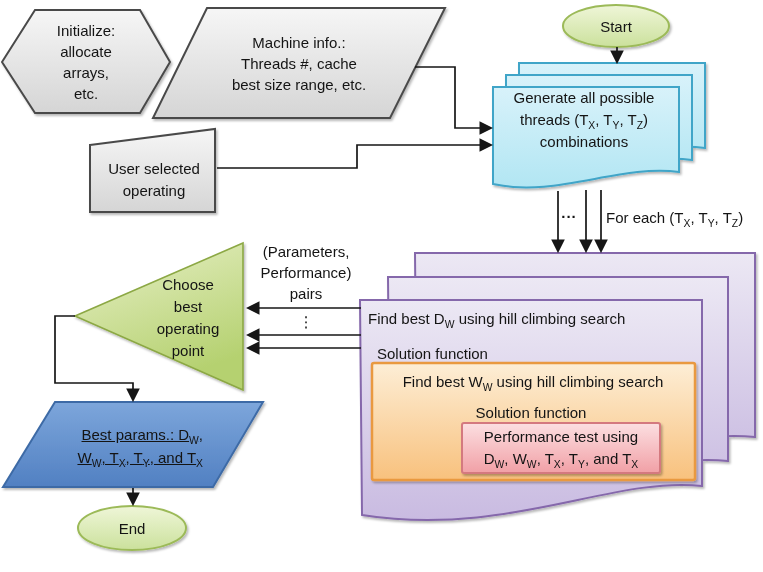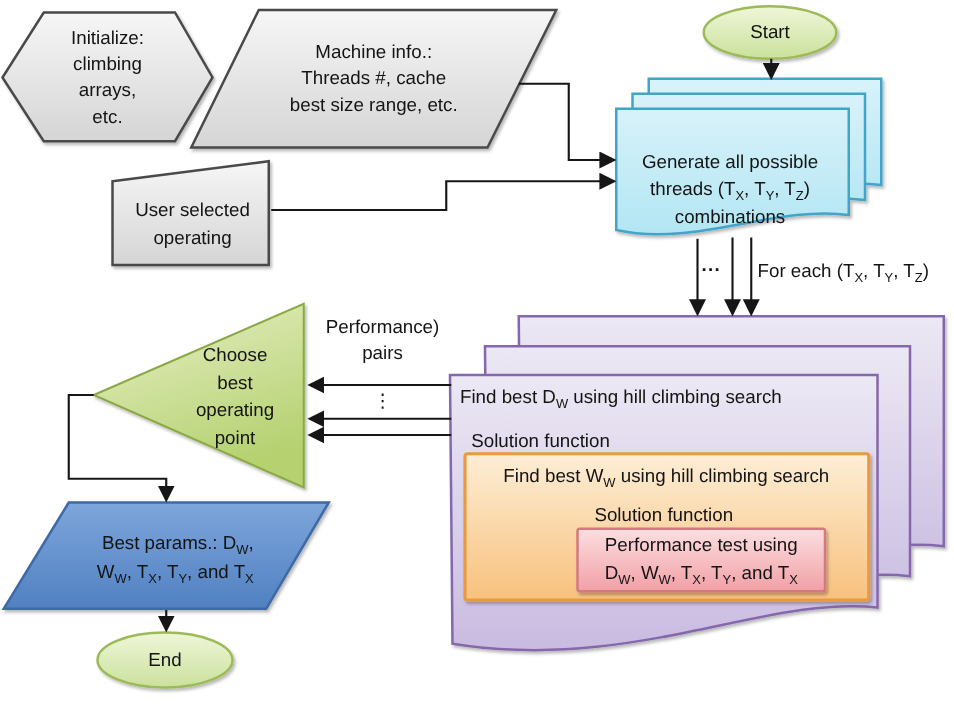--- a/index.html
+++ b/index.html
@@ -6,21 +6,21 @@
   .stage{
     position:relative;width:763px;height:572px;background:#ffffff;
     font-family:"Liberation Sans",sans-serif;color:#141414;overflow:hidden;
   }
   .stage svg{position:absolute;left:0;top:0;}
   .lbl{position:absolute;font-size:15px;line-height:21px;white-space:nowrap;color:#141414;}
   .c{transform:translate(-50%,-50%);text-align:center;}
   .l{transform:translateY(-50%);text-align:left;}
   .r{transform:translate(-100%,-50%);text-align:right;}
   .lh22{line-height:22px;}
-  .lh23{line-height:23px;}
+  .lh23{line-height:23px;text-decoration:underline;}
   sub{font-size:69%;line-height:0;}
   .dots{letter-spacing:1px;font-weight:bold;}
 </style>
 </head>
 <body>
 
 <div class="stage">
 
   <svg width="763" height="572" viewBox="0 0 763 572">
     <defs>
@@ -104,46 +104,47 @@
       <path d="M 361,348 H 250" marker-end="url(#arr)"></path>
       <path d="M 75,316 H 55 V 383 H 133 V 398" marker-end="url(#arr)"></path>
       <path d="M 133,488 V 502" marker-end="url(#arr)"></path>
     </g>
   </svg>
 
   <div class="lbl c" style="left:616px;top:26px">Start</div>
 
   <div class="lbl c" style="left:86px;top:62px">
     <div>Initialize:</div>
-    <div>climbing</div>
+    <div>allocate</div>
     <div>arrays,</div>
     <div>etc.</div>
   </div>
 
   <div class="lbl c" style="left:299px;top:63px">
     <div>Machine info.:</div>
     <div>Threads #, cache</div>
     <div>best size range, etc.</div>
   </div>
 
   <div class="lbl c lh22" style="left:154px;top:180px">
     <div>User selected</div>
     <div>operating</div>
   </div>
 
-  <div class="lbl c lh22" style="left:584px;top:152px">
+  <div class="lbl c lh22" style="left:584px;top:120px">
     <div>Generate all possible</div>
     <div>threads (T<sub>X</sub>, T<sub>Y</sub>, T<sub>Z</sub>)</div>
     <div>combinations</div>
   </div>
 
   <div class="lbl c dots" style="left:569px;top:212px">...</div>
   <div class="lbl l" style="left:606px;top:217px">For each (T<sub>X</sub>, T<sub>Y</sub>, T<sub>Z</sub>)</div>
 
   <div class="lbl c" style="left:306px;top:272px">
+    <div>(Parameters,</div>
     <div>Performance)</div>
     <div>pairs</div>
   </div>
   <div class="lbl c" style="left:306px;top:321px">⋮</div>
 
   <div class="lbl c lh22" style="left:188px;top:318px">
     <div>Choose</div>
     <div>best</div>
     <div>operating</div>
     <div>point</div>

